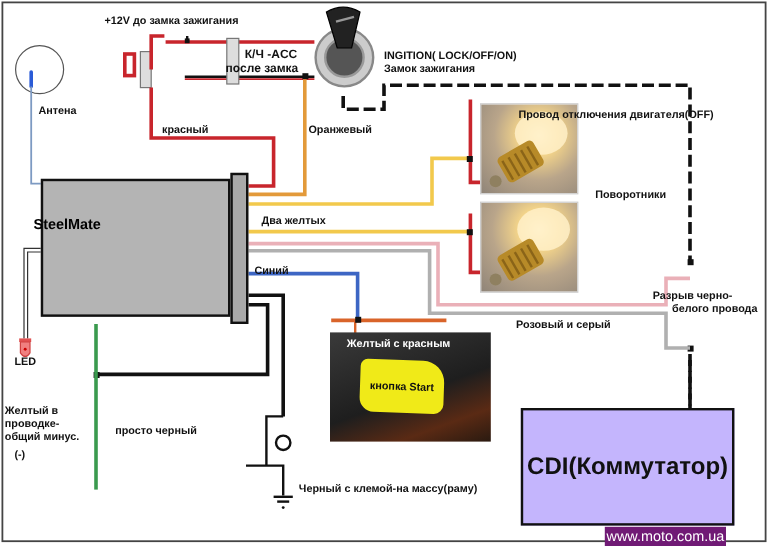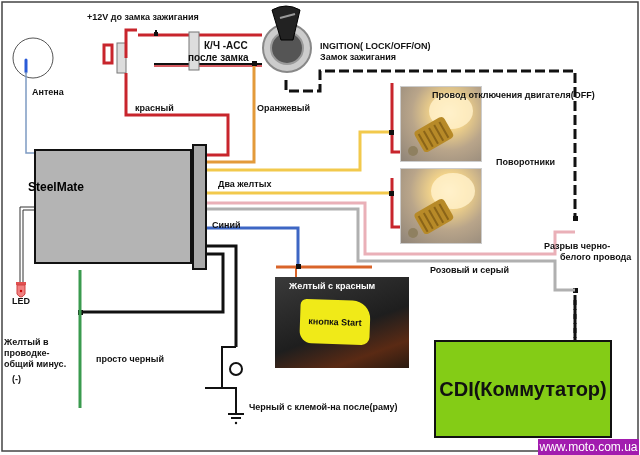--- a/index.html
+++ b/index.html
@@ -2,28 +2,28 @@
 <html><head>
 <meta charset="utf-8">
 <style>
   html, body { margin:0; padding:0; background:#fff; }
   body { width:640px; height:455px; position:relative; overflow:hidden; font-family:"Liberation Sans", sans-serif; }
   #frame { position:absolute; left:0; top:0; width:640px; height:455px; }
   .lbl { position:absolute; font-family:"Liberation Sans", sans-serif; font-weight:bold; font-size:9px; color:#111; white-space:nowrap; line-height:11px; }
   .steel { position:absolute; left:34px; top:149px; width:158px; height:115px; background:#b4b4b4; border:2px solid #111; box-sizing:border-box; }
   .steel-conn { position:absolute; left:192px; top:144px; width:15px; height:126px; background:#a9a9a9; border:2px solid #111; box-sizing:border-box; }
   .steel-title { position:absolute; left:28px; top:180px; font-size:12px; font-weight:bold; color:#000000; }
-  .cdi { position:absolute; left:434px; top:340px; width:178px; height:98px; background:#84cc16; border:2px solid #111; box-sizing:border-box; display:flex; align-items:center; justify-content:center; }
+  .cdi { position:absolute; left:434px; top:340px; width:178px; height:98px; background:#c4b5fd; border:2px solid #111; box-sizing:border-box; display:flex; align-items:center; justify-content:center; }
   .cdi span { font-size:20px; font-weight:bold; color:#111; }
   .bulb { position:absolute; width:82px; height:76px; border:1px solid #ccc; box-sizing:border-box; overflow:hidden; }
   .start-photo { position:absolute; left:275px; top:277px; width:134px; height:91px; background:linear-gradient(160deg,#3a3a3a 0%,#1e1e1e 55%,#5a2a14 80%,#2a1a10 100%); overflow:hidden; }
   .start-btn { position:absolute; left:25px; top:23px; width:70px; height:44px; background:#f0ea18; border-radius:6px 18px 8px 12px; transform:rotate(2deg); display:flex; align-items:center; justify-content:center; }
   .start-btn span { font-size:9px; font-weight:bold; color:#111; }
   .start-lbl { position:absolute; left:14px; top:4px; font-size:9px; font-weight:bold; color:#fff; }
-  .watermark { position:absolute; left:538px; top:439px; width:101px; height:16px; background:#a21caf; color:#fff; font-size:12px; line-height:16px; text-align:center; }
+  .watermark { position:absolute; left:504px; top:439px; width:101px; height:16px; background:#701a75; color:#fff; font-size:12px; line-height:16px; text-align:center; }
   svg { position:absolute; left:0; top:0; }
 </style>
 </head>
 <body>
 
 <svg id="frame" width="640" height="455">
 
   <rect x="2" y="2" width="636" height="449" fill="none" stroke="#444" stroke-width="1.5"></rect>
 
   <circle cx="33" cy="58" r="20" fill="none" stroke="#555" stroke-width="1"></circle>
@@ -159,15 +159,15 @@
 <div class="lbl" style="left:212px;top:220px;text-align:right;">Синий</div>
 <div class="lbl" style="left:544px;top:241px;">Разрыв черно-</div>
 <div class="lbl" style="left:560px;top:252px;">белого провода</div>
 <div class="lbl" style="left:430px;top:265px;">Розовый и серый</div>
 <div class="lbl" style="left:12px;top:296px;">LED</div>
 <div class="lbl" style="left:96px;top:318px;margin-top:36px;">просто черный</div>
 <div class="lbl" style="left:4px;top:337px;">Желтый в</div>
 <div class="lbl" style="left:4px;top:348px;">проводке-</div>
 <div class="lbl" style="left:4px;top:359px;">общий минус.</div>
 <div class="lbl" style="left:12px;top:374px;">(-)</div>
-<div class="lbl" style="left:249px;top:402px;">Черный с клемой-на после(раму)</div>
+<div class="lbl" style="left:249px;top:402px;">Черный с клемой-на массу(раму)</div>
 
 <div class="watermark">www.moto.com.ua</div>
 
 </body></html>

